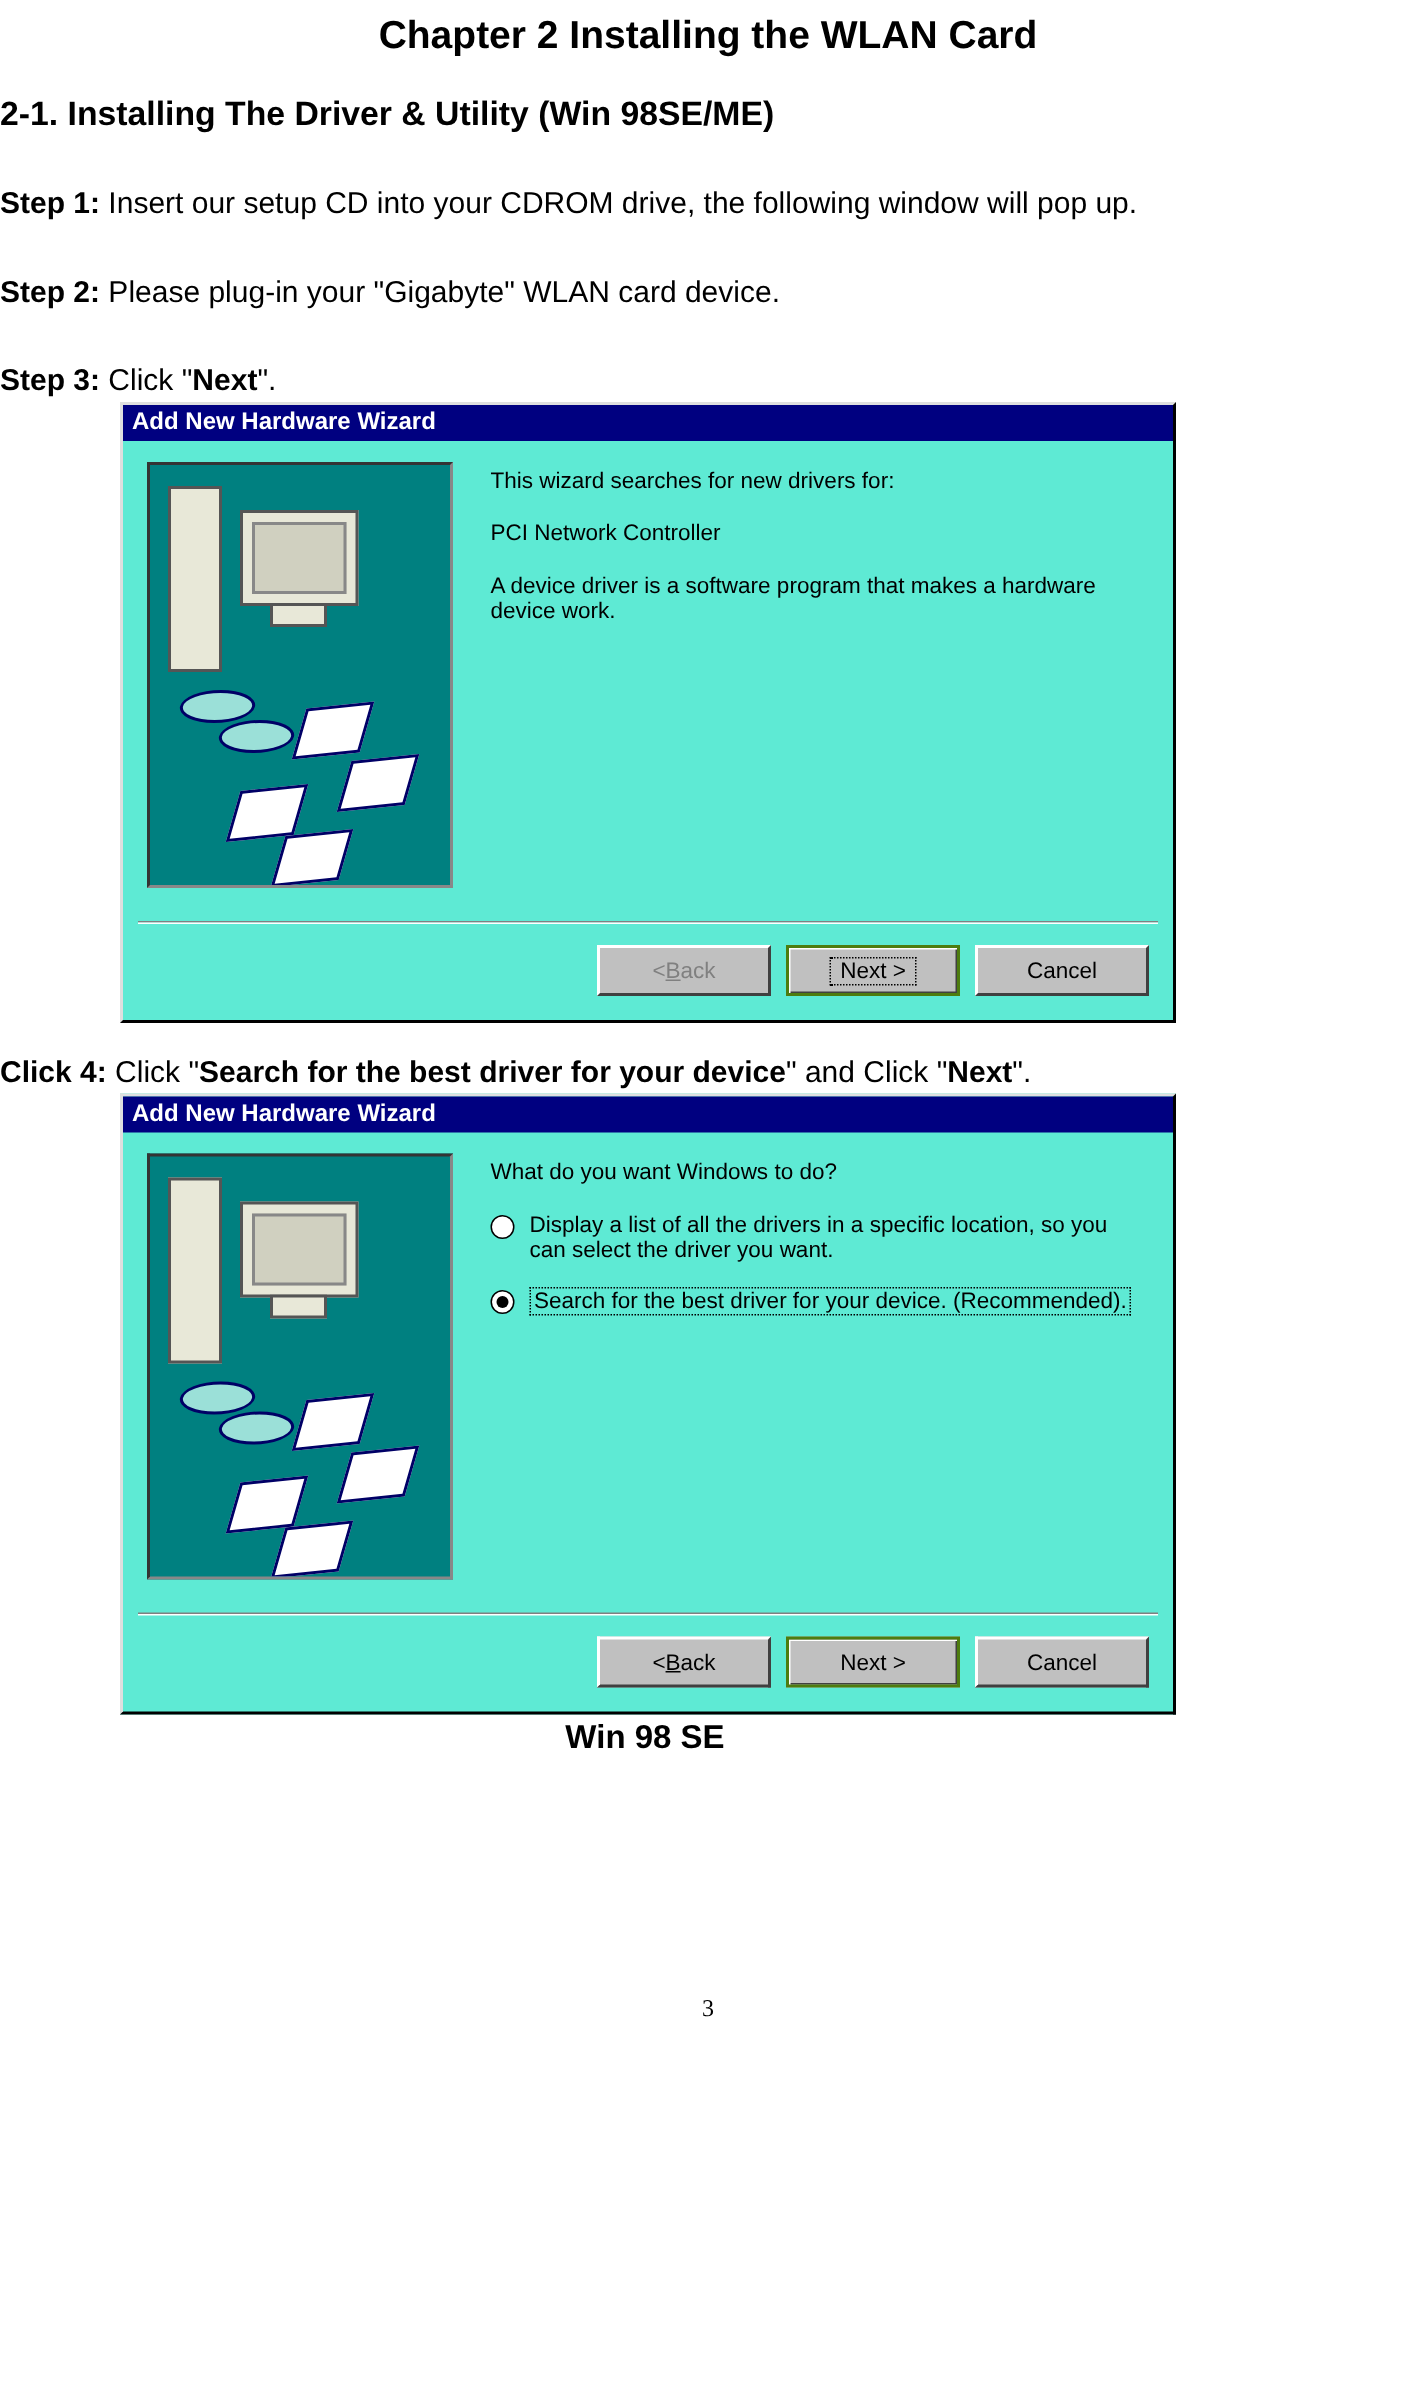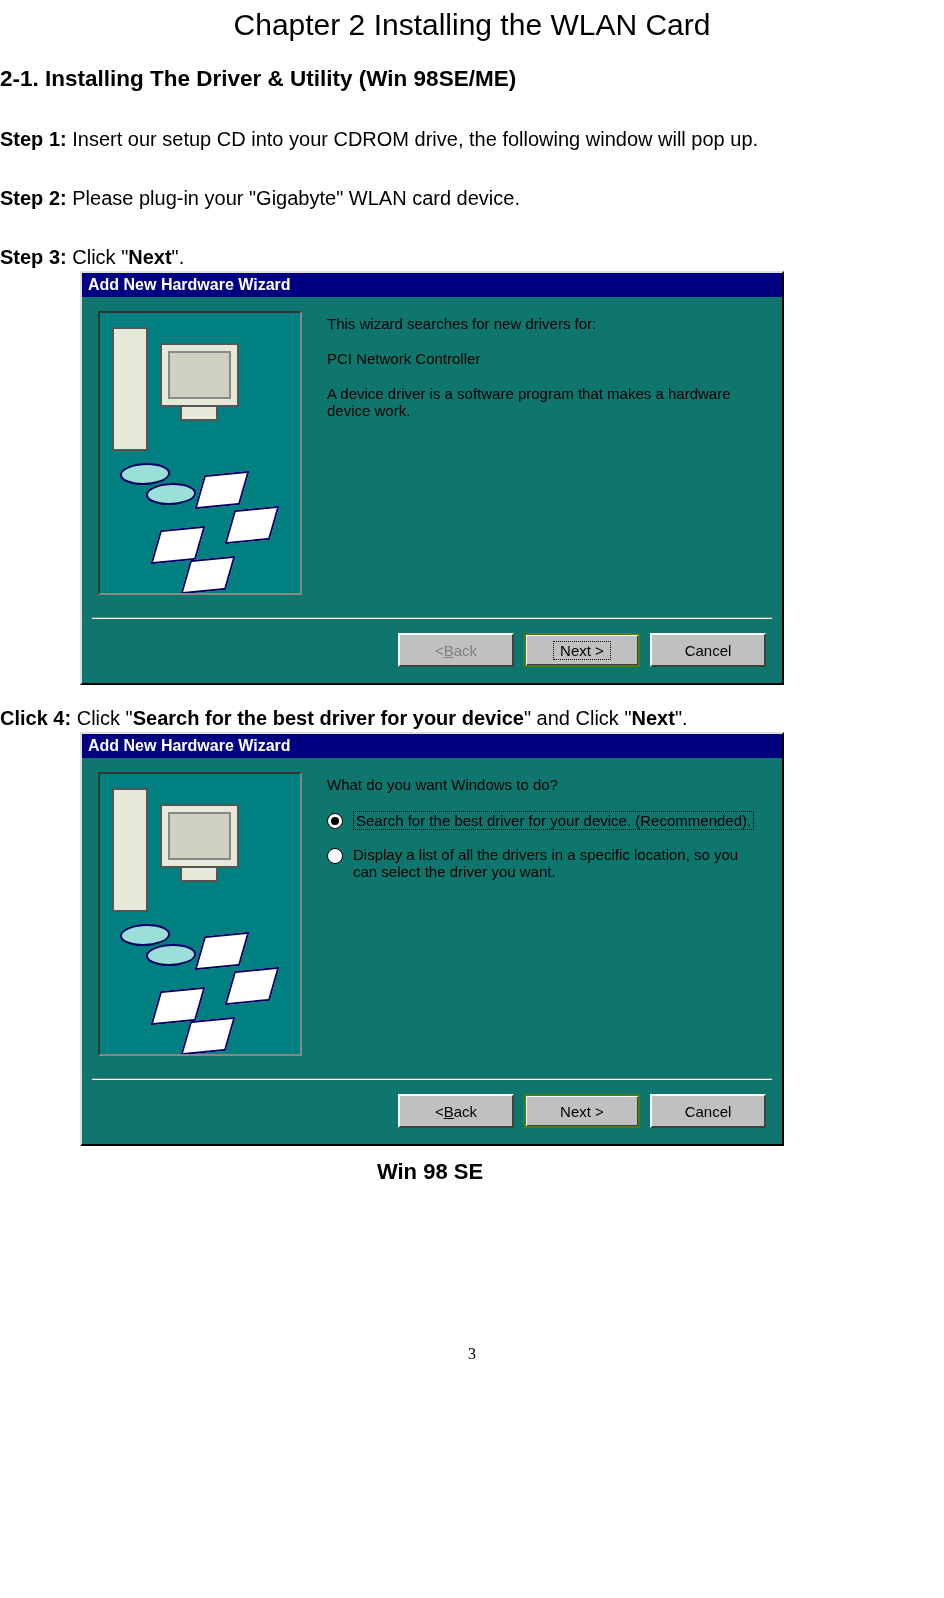--- a/index.html
+++ b/index.html
@@ -10,22 +10,22 @@
     background: #fff;
   }
   .page {
     width: 944px;
     margin: 0 auto;
     padding: 0 0 40px 0;
     box-sizing: border-box;
   }
   .chapter-title {
     text-align: center;
-    font-weight: normal;
-    font-size: 30px;
+    font-weight: bold;
+    font-size: 26px;
     margin: 8px 0 24px 0;
   }
   .section-title {
     font-weight: bold;
     font-size: 22.5px;
     margin: 10px 0 20px 0;
   }
   .step-line {
     margin: 36px 0;
     font-size: 20px;
@@ -42,29 +42,29 @@
   .page-number {
     text-align: center;
     font-size: 16px;
     margin-top: 160px;
     font-family: "Times New Roman", Times, serif;
   }
 
   
   .wizard {
     width: 700px;
-    background: #0f766e;
+    background: #5eead4;
     border: 2px solid #000;
     border-top-color: #dfdfdf;
     border-left-color: #dfdfdf;
     font-family: "MS Sans Serif", Tahoma, Arial, sans-serif;
     font-size: 15px;
     color: #000;
     margin-top: 2px;
-    margin-bottom: 13px;
+    margin-bottom: 2px;
   }
   .titlebar {
     background: linear-gradient(#000080,#000080);
     color: #fff;
     font-weight: bold;
     padding: 3px 6px;
     font-size: 16px;
   }
   .wiz-body {
     display: flex;
@@ -207,26 +207,26 @@
           <div class="g-disc" style="top:150px; left:20px;"></div>
           <div class="g-disc" style="top:170px; left:46px;"></div>
           <div class="g-floppy" style="top:160px; left:100px;"></div>
           <div class="g-floppy" style="top:195px; left:130px;"></div>
           <div class="g-floppy" style="top:215px; left:56px;"></div>
           <div class="g-floppy" style="top:245px; left:86px;"></div>
         </div>
         <div class="wiz-text">
           <p>What do you want Windows to do?</p>
           <div class="radio-row">
+            <div class="radio-dot"></div>
+            <div class="radio-label">Display a list of all the drivers in a specific location, so you can select the driver you want.</div>
+          </div>
+          <div class="radio-row">
             <div class="radio-dot checked"></div>
             <div class="radio-label focused">Search for the best driver for your device. (Recommended).</div>
-          </div>
-          <div class="radio-row">
-            <div class="radio-dot"></div>
-            <div class="radio-label">Display a list of all the drivers in a specific location, so you can select the driver you want.</div>
           </div>
         </div>
       </div>
       <div class="wiz-sep"></div>
       <div class="wiz-buttons">
         <div class="btn">
           <span>&lt; </span>
             <span class="ul">B</span>
             <span>ack</span>
         </div>

